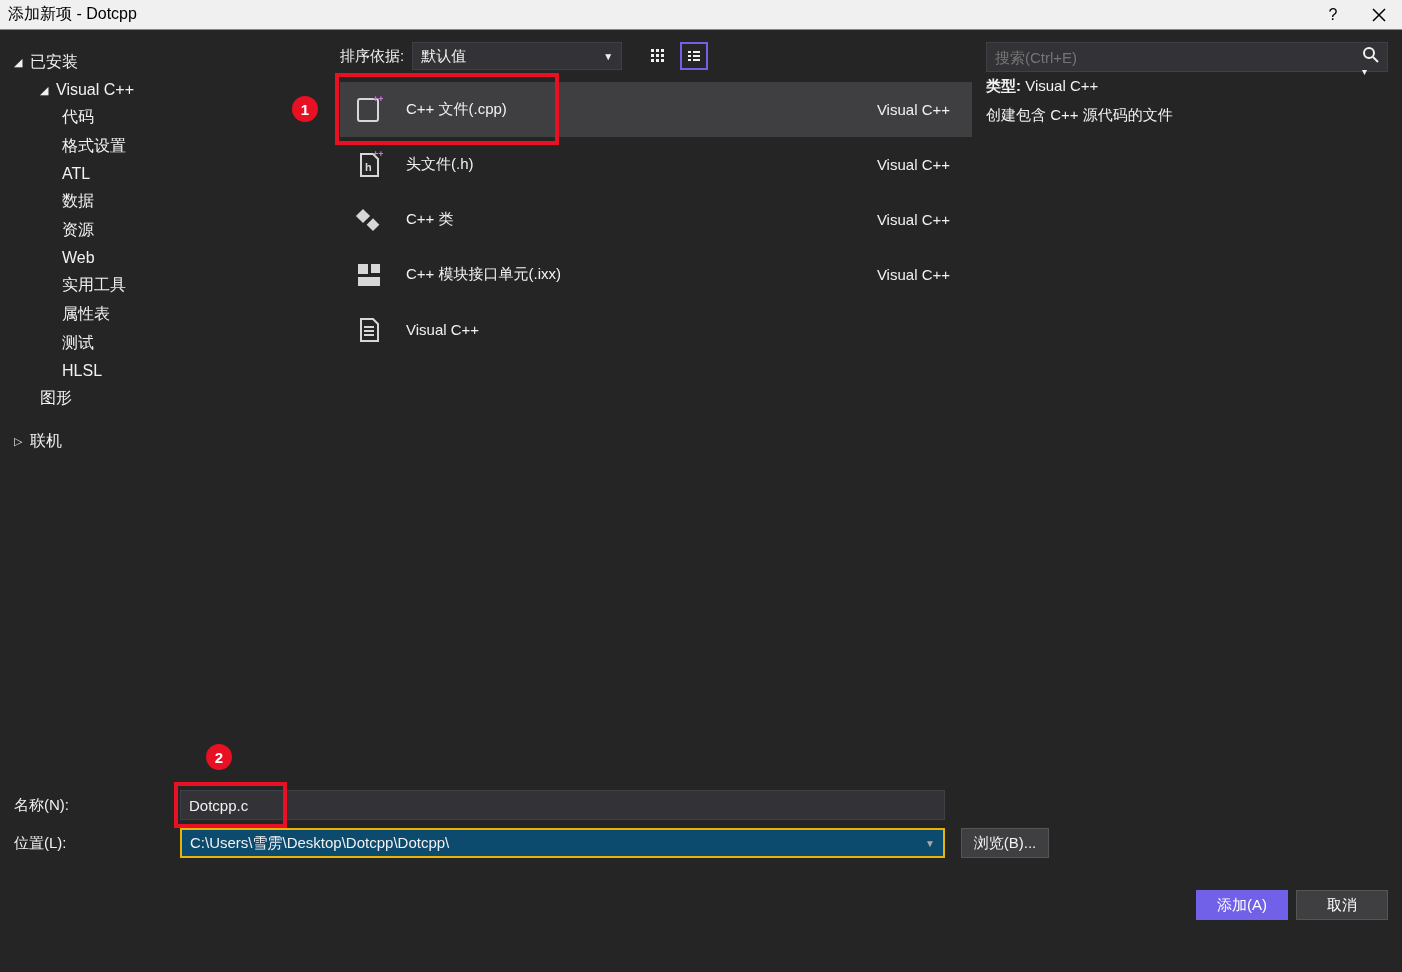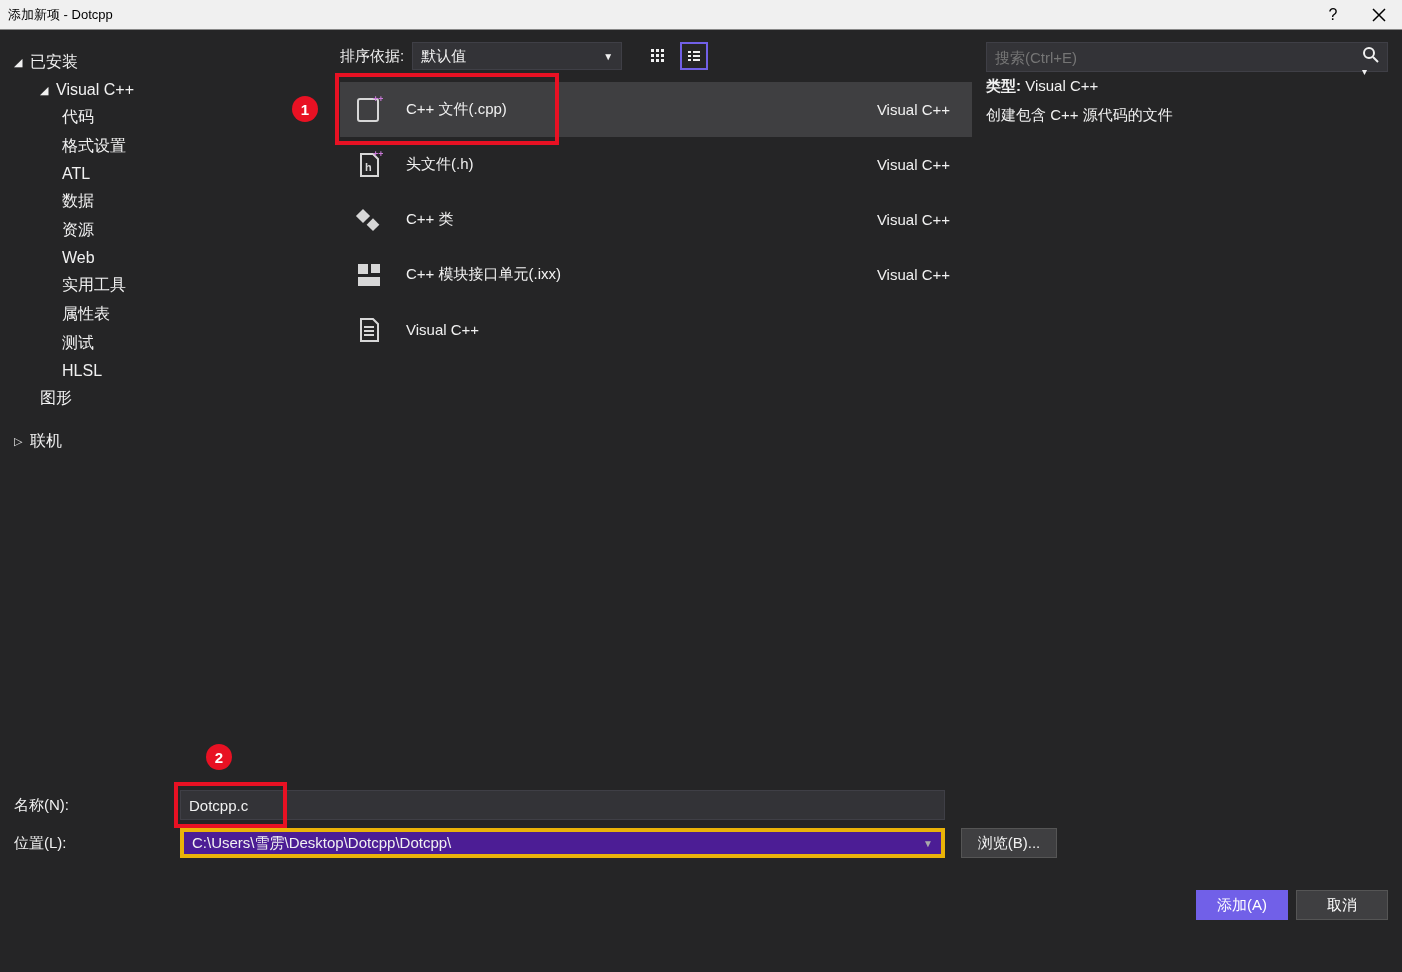--- a/index.html
+++ b/index.html
@@ -1,19 +1,19 @@
 <!DOCTYPE html>
 <html><head>
   <meta charset="utf-8">
   <style>
     * { margin: 0; padding: 0; box-sizing: border-box; font-family: "Microsoft YaHei", "Segoe UI", sans-serif; }
     body { background: #252526; color: #f1f1f1; font-size: 14px; width: 1402px; height: 972px; overflow: hidden; }
     
     .titlebar { height: 30px; background: #f0f0f0; color: #000; display: flex; align-items: center; justify-content: space-between; padding-left: 8px; border-bottom: 1px solid #888; }
-    .titlebar-title { font-size: 13px; }
+    .titlebar-title { font-size: 16px; }
     .titlebar-buttons { display: flex; }
     .titlebar-btn { width: 46px; height: 30px; display: flex; align-items: center; justify-content: center; font-size: 16px; }
     .titlebar-btn.close { width: 46px; }
     
     .dialog-body { display: flex; height: 750px; background: #252526; }
     
     .sidebar { width: 340px; padding: 18px 8px 8px 14px; color: #f1f1f1; font-size: 16px; }
     .tree-item { padding: 4px 0; display: flex; align-items: center; gap: 6px; cursor: pointer; }
     .tree-child { padding-left: 26px; }
     .tree-subchild { padding-left: 48px; }
@@ -40,22 +40,22 @@
     .search-wrap { position: relative; }
     .search-input { width: 100%; height: 30px; background: #333337; border: 1px solid #3f3f46; color: #f1f1f1; padding: 4px 30px 4px 8px; font-size: 15px; }
     .search-icon { position: absolute; right: 8px; top: 4px; color: #f1f1f1; font-size: 16px; }
     .details-info { font-size: 15px; line-height: 1.9; }
     .details-info .label { display:inline; }
     
     .bottom-area { padding: 10px 14px 14px 14px; background: #252526; }
     .field-row { display: flex; align-items: center; gap: 16px; margin-bottom: 8px; position:relative; }
     .field-label { width: 150px; font-size: 15px; color: #f1f1f1; }
     .field-input { flex: 1; height: 30px; background: #333337; border: 1px solid #3f3f46; color: #f1f1f1; padding: 4px 8px; font-size: 15px; max-width: 765px; }
-    .field-select { flex:1; max-width:765px; height:30px; background:#4c1d95; border:4px solid #eab308; color:#f1f1f1; padding:4px 8px; font-size:15px; display:flex; align-items:center; justify-content:space-between; }
-    .right-btn { width: 96px; height: 30px; background: #3f3f41; border: 1px solid #555; color: #f1f1f1; display: flex; align-items: center; justify-content: center; font-size: 15px; }
+    .field-select { flex:1; max-width:765px; height:30px; background:#0c4a6e; border:2px solid #eab308; color:#f1f1f1; padding:4px 8px; font-size:15px; display:flex; align-items:center; justify-content:space-between; }
+    .right-btn { width: 88px; height: 30px; background: #3f3f41; border: 1px solid #555; color: #f1f1f1; display: flex; align-items: center; justify-content: center; font-size: 15px; }
     
     .dialog-footer { display: flex; justify-content: flex-end; gap: 8px; padding: 10px 14px; }
     .footer-btn { width: 92px; height: 30px; border: 1px solid #555; color: #ffffff; display: flex; align-items: center; justify-content: center; font-size: 15px; }
     .footer-btn.primary { background: #7160e8; border-color: #7160e8; }
     .footer-btn.secondary { background: #3f3f41; }
     
     svg { display: block; }
   </style>
 </head>
 <body>

